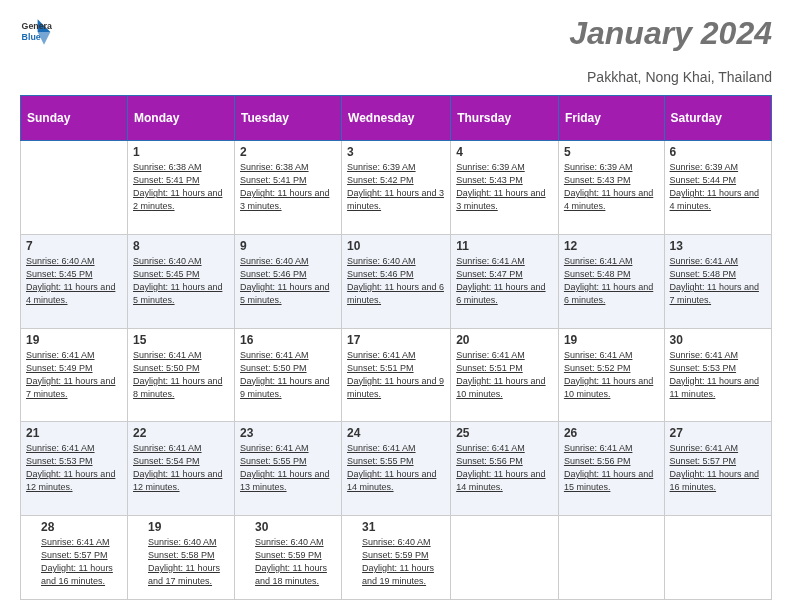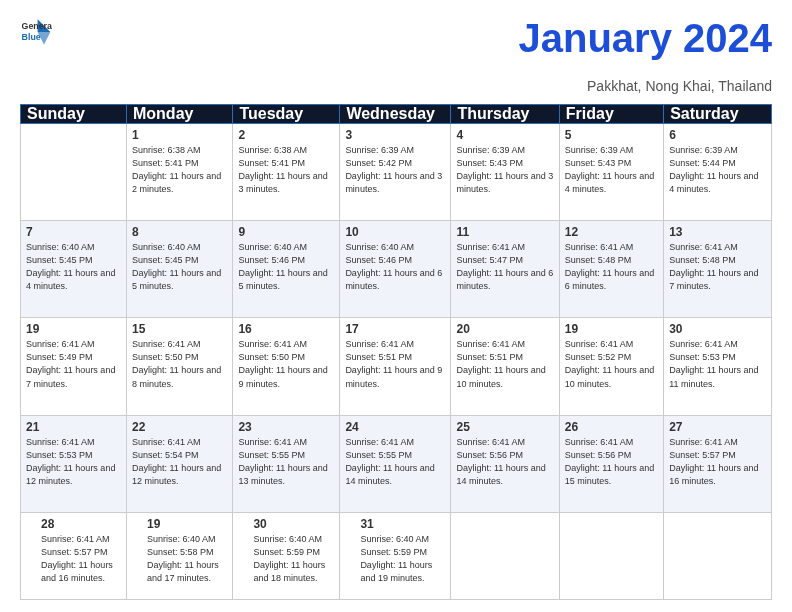--- a/index.html
+++ b/index.html
@@ -29,41 +29,42 @@
       gap: 4px;
     }
     .logo-icon {
       width: 32px;
       height: 32px;
     }
     .title-block {
       text-align: right;
     }
     .month-title {
-      font-size: 40px;
+      font-size: 32px;
       font-weight: bold;
-      color: #1d4ed8;
+      color: #737373;
       line-height: 1.1;
+      font-style: italic;
     }
     .subtitle {
       font-size: 14px;
       color: #555;
       margin-top: 18px;
     }
     .calendar-table {
       width: 100%;
       border-collapse: collapse;
       flex: 1;
     }
     .calendar-table th {
-      background-color: #0f172a;
+      background-color: #a21caf;
       color: #fff;
-      font-size: 16px;
+      font-size: 12px;
       font-weight: bold;
-      padding: 0 6px;
+      padding: 15px 6px;
       text-align: left;
       border: 1px solid #2a6db5;
     }
     .calendar-table td {
       border: 1px solid #ccc;
       vertical-align: top;
       padding: 4px 5px;
       font-size: 9.5px;
       color: #333;
       width: 113px;
@@ -78,20 +79,21 @@
       font-size: 12px;
       font-weight: bold;
       color: #333;
       margin-bottom: 2px;
       display: block;
     }
     .day-info {
       font-size: 9px;
       color: #333;
       line-height: 1.45;
+      text-decoration: underline;
     }
     .empty-cell {
       background: #f9f9f9;
     }
     .stripe-row td {
       background: #f0f4fa;
     }
   </style>
 </head>
 <body>

